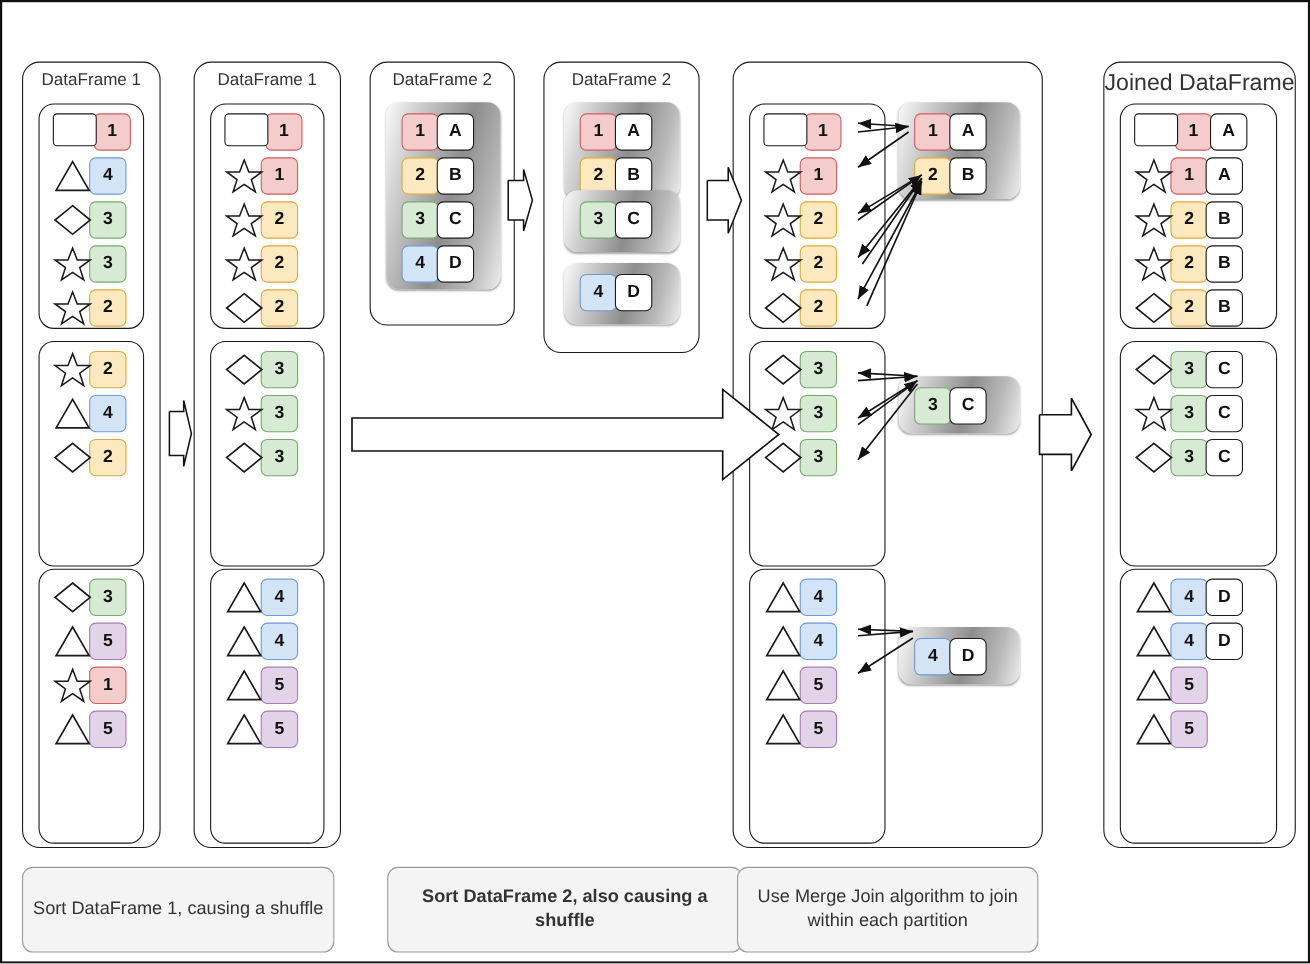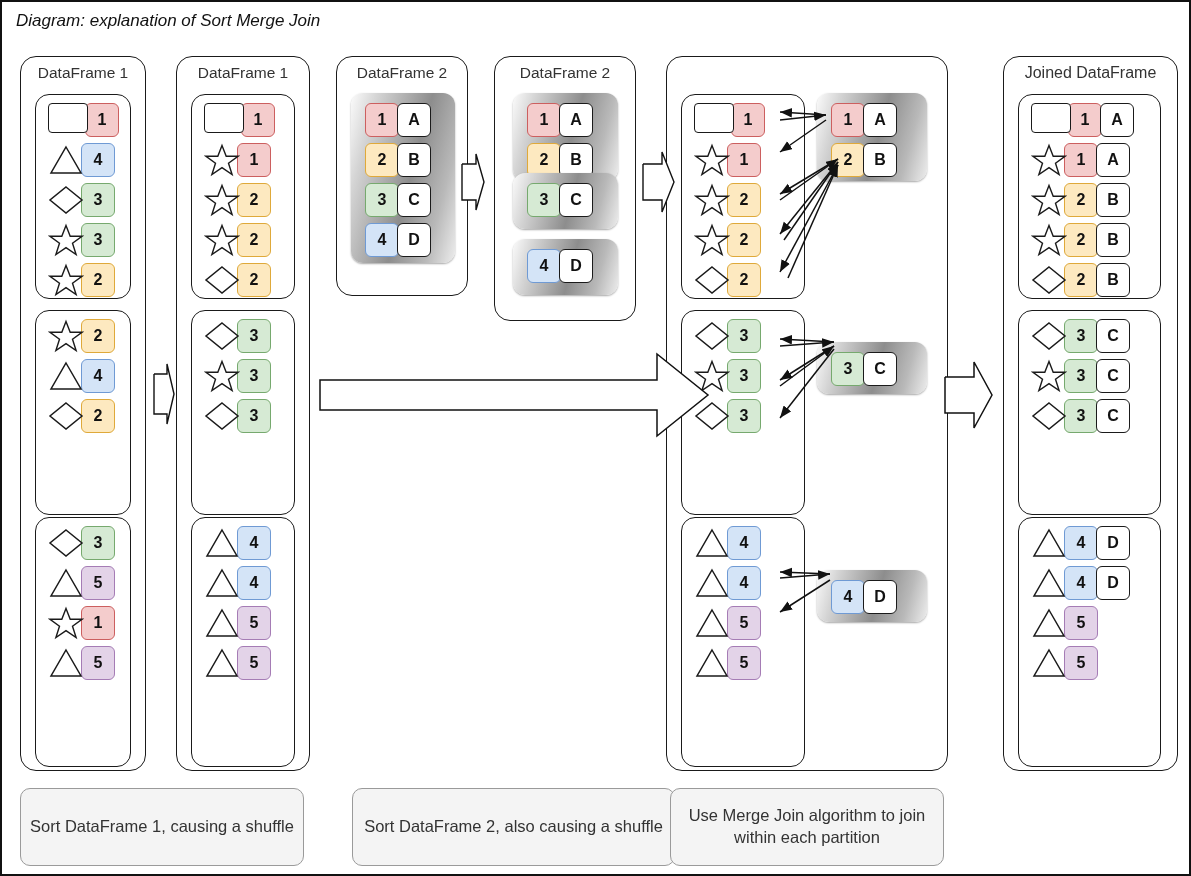--- a/index.html
+++ b/index.html
@@ -40,21 +40,20 @@
       display:flex;align-items:center;justify-content:center;text-align:center;
       font-size:16.5px;color:#333;line-height:1.32;box-sizing:border-box;padding:4px 8px;}
 
   svg.overlay{position:absolute;left:0;top:0;width:1191px;height:876px;pointer-events:none;}
 </style>
 </head>
 <body>
 
 <div id="page">
 
-  <div class="title">Diagram: explanation of Sort Merge Join</div>
 
   <div id="cols">
       <div class="col" style="left: 18px; top: 54px; width: 126px; height: 715px;">
         <div class="col-title" style="font-size: 15.5px;">DataFrame 1</div>
         <div class="part" style="left: 14px; top: 37px; width: 96px; height: 205px;">
           <div class="row" style="left: 12px; top: 8px;">
             <span class="shape" style="flex-basis: 40px; width: 40px;">
               <span class="cell blank"></span>
             </span>
             <span class="cell k1">1</span>
@@ -420,21 +419,21 @@
           </div>
         </div>
         <div class="greypanel" style="left: 150px; top: 513px; width: 110px; height: 52px;">
           <div class="row" style="left: 14px; top: 10px;">
             <span class="cell k4" style="margin-left: 0px;">4</span>
             <span class="cell letter">D</span>
           </div>
         </div>
       </div>
       <div class="col" style="left: 1001px; top: 54px; width: 175px; height: 715px;">
-        <div class="col-title" style="font-size: 16px;">Joined DataFrame</div>
+        <div class="col-title" style="font-size: 21px;">Joined DataFrame</div>
         <div class="part" style="left: 14px; top: 37px; width: 143px; height: 205px;">
           <div class="row" style="left: 12px; top: 8px;">
             <span class="shape" style="flex-basis: 40px; width: 40px;">
               <span class="cell blank"></span>
             </span>
             <span class="cell k1">1</span>
             <span class="cell letter">A</span>
           </div>
           <div class="row" style="left: 12px; top: 48px;">
             <span class="shape">
@@ -589,16 +588,16 @@
       <line x1="778" y1="384" x2="832" y2="344"></line>
       <line x1="832" y1="347" x2="778" y2="416"></line>
 
       <line x1="828" y1="572" x2="778" y2="570"></line>
       <line x1="778" y1="576" x2="828" y2="572"></line>
       <line x1="828" y1="578" x2="778" y2="610"></line>
     </g>
   </svg>
 
   <div class="caption" style="left:18px;top:786px;width:284px;height:78px;">Sort DataFrame 1, causing a shuffle</div>
-  <div class="caption" style="left:350px;top:786px;width:323px;height:78px;">Sort DataFrame 2, also causing a shuffle</div>
+  <div class="caption" style="left:350px;top:786px;width:323px;height:78px;font-weight:bold;">Sort DataFrame 2, also causing a shuffle</div>
   <div class="caption" style="left:668px;top:786px;width:274px;height:78px;">Use Merge Join algorithm to join within each partition</div>
 
 </div>
 
 </body></html>

